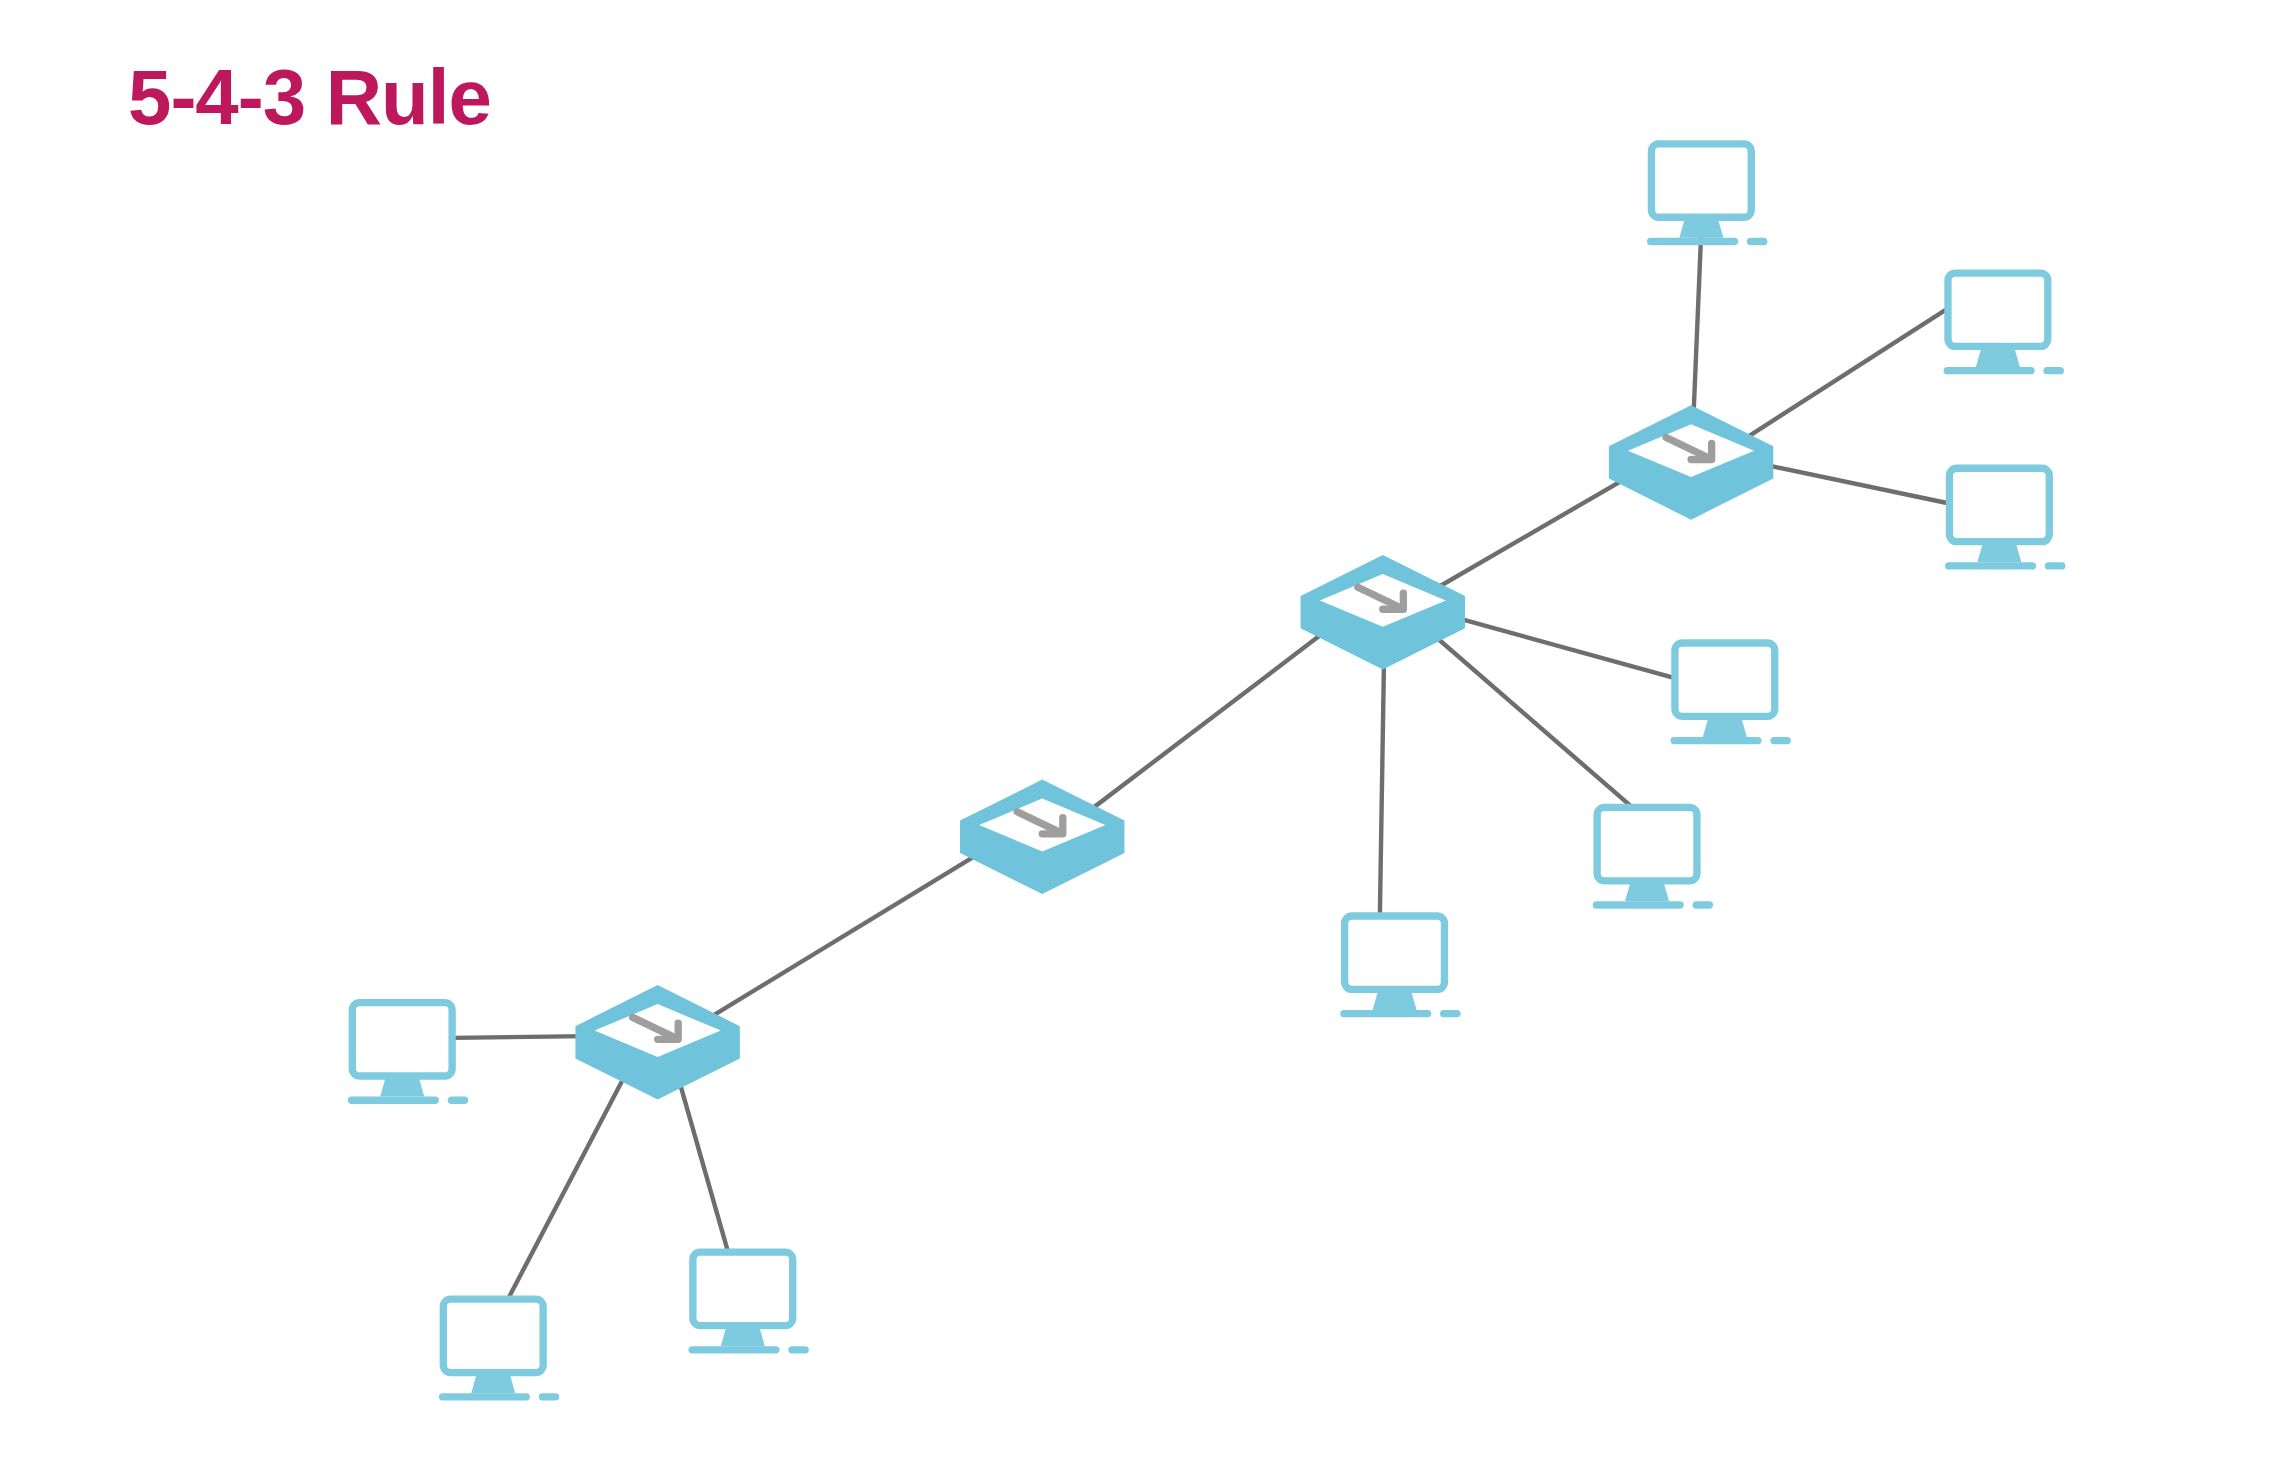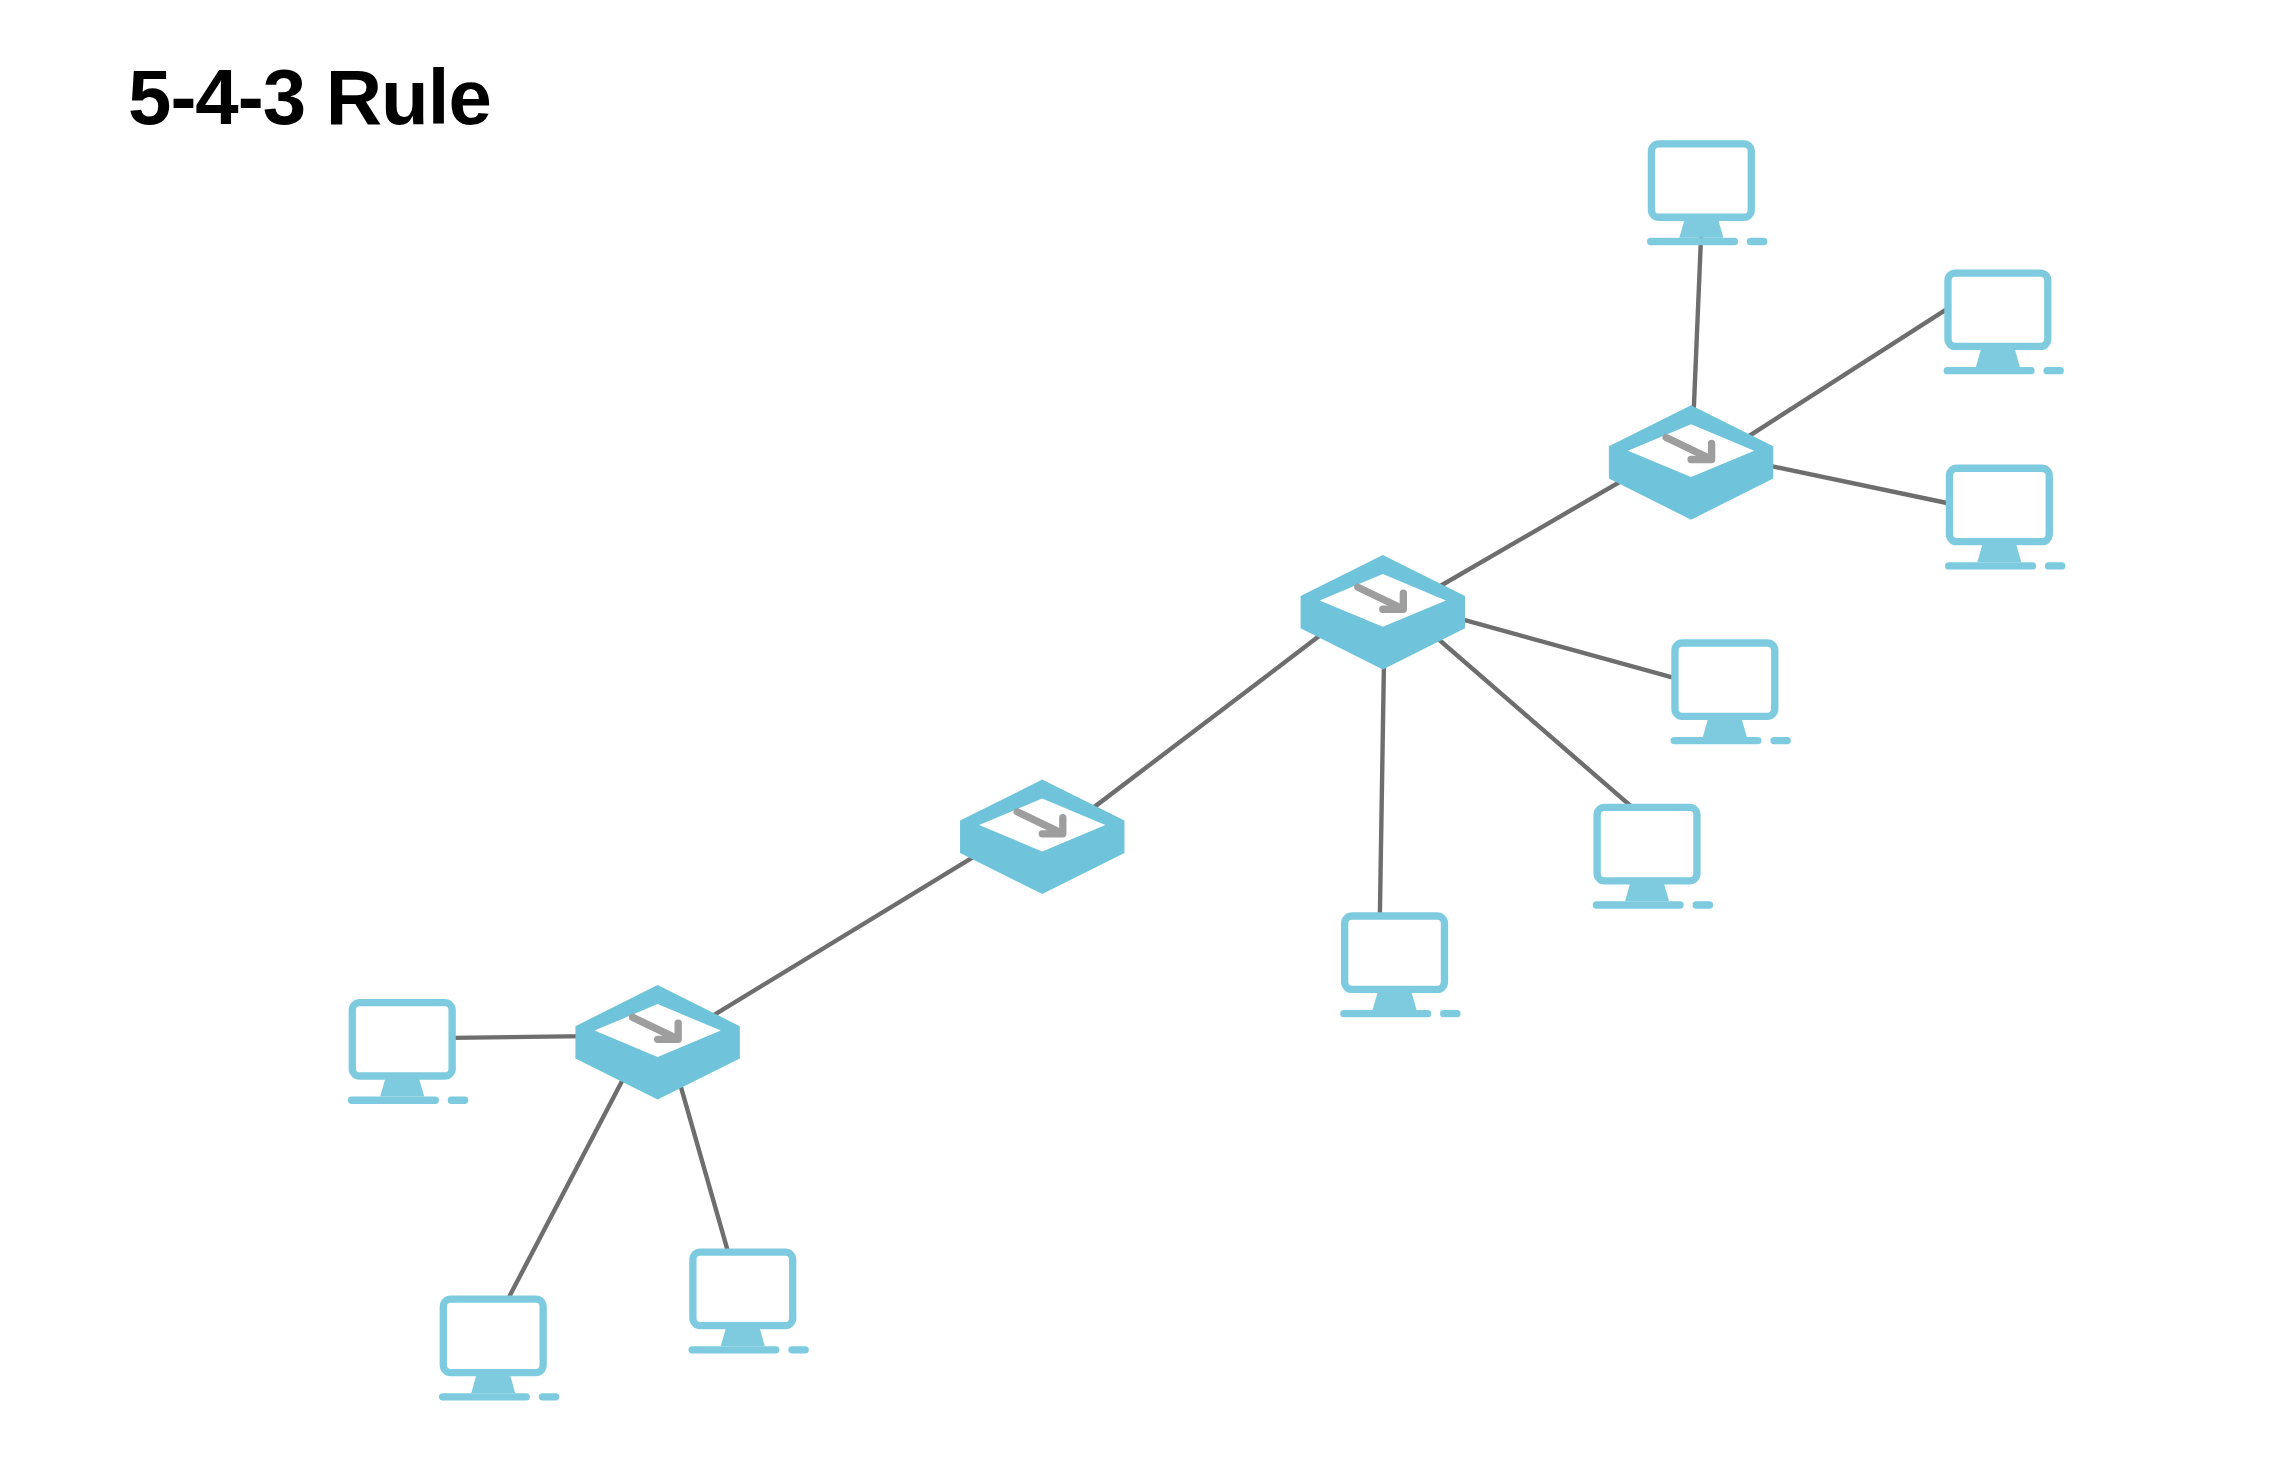--- a/index.html
+++ b/index.html
@@ -13,21 +13,21 @@
   #canvas{
     position:absolute;inset:0;
     width:2290px;height:1468px;
   }
   #title{
     position:absolute;
     left:128px; top:52px;
     font-size:78px;
     font-weight:bold;
     letter-spacing:-1px;
-    color:#000000;
+    color:#be185d;
     white-space:nowrap;
     user-select:none;
     text-align:center;
   }
   svg{display:block;}
 </style>
 </head>
 <body>
 
 <div id="title">5-4-3 Rule</div>

